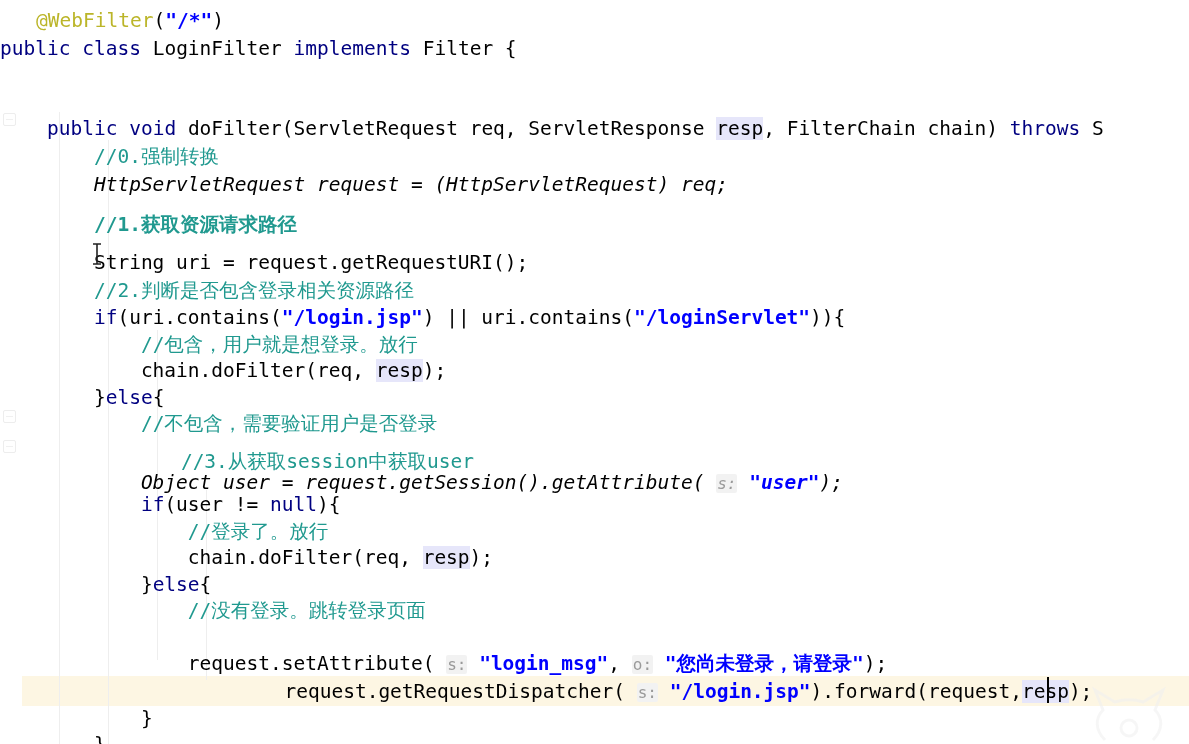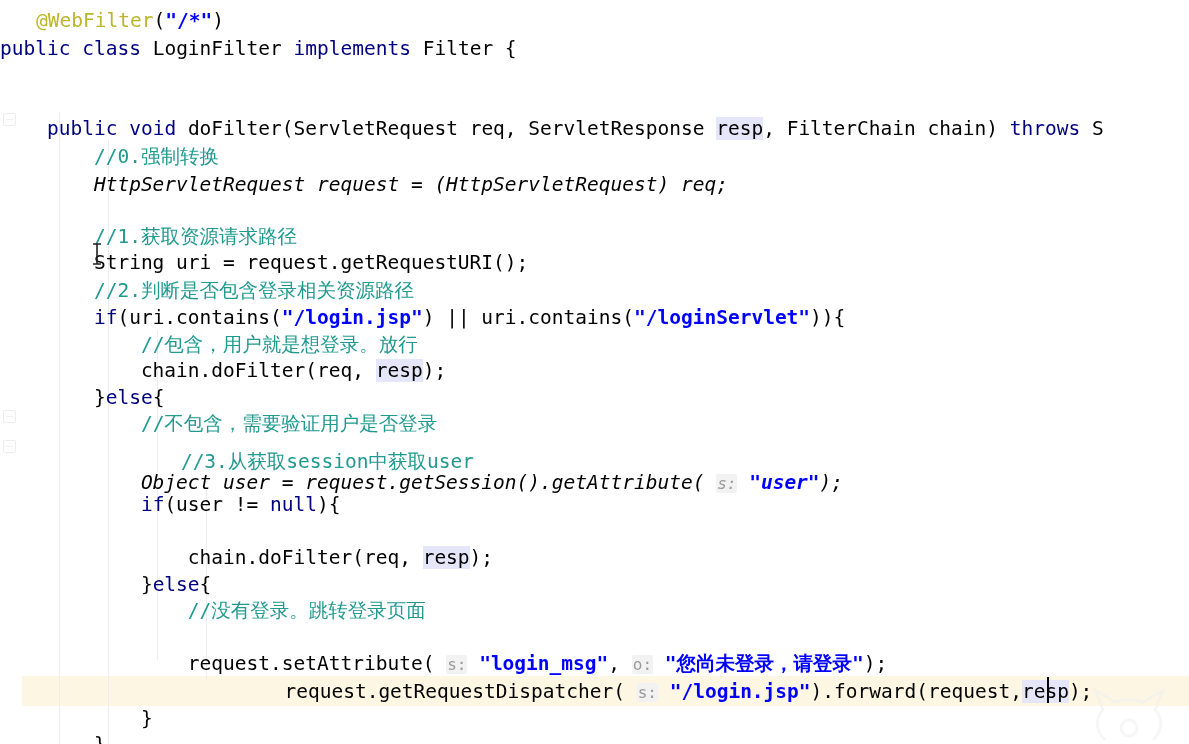--- a/index.html
+++ b/index.html
@@ -148,31 +148,32 @@
 
   <div class="code-layer">
       <div class="line" style="top: 6px;"><span class="anno">@WebFilter</span><span class="plain">(</span><span class="str">"/*"</span><span class="plain">)</span></div>
       <div class="line" style="top: 34px;"><span class="kw">public</span><span class="plain"> </span><span class="kw">class</span><span class="plain"> LoginFilter </span><span class="kw">implements</span><span class="plain"> Filter {</span></div>
       <div class="line" style="top: 62px;"></div>
       <div class="line" style="top: 90px;"></div>
       <div class="line" style="top: 114px;"><span class="plain">    </span><span class="kw">public</span><span class="plain"> </span><span class="kw">void</span><span class="plain"> doFilter(ServletRequest req, ServletResponse </span><span class="hl-ident">resp</span><span class="plain">, FilterChain chain) </span><span class="kw">throws</span><span class="plain"> S</span></div>
       <div class="line" style="top: 142px;"><span class="plain">        </span><span class="cmt">//0.强制转换</span></div>
       <div class="line" style="top: 170px; font-style: italic;"><span class="plain">        HttpServletRequest request = (HttpServletRequest) req;</span></div>
       <div class="line" style="top: 198px;"></div>
-      <div class="line" style="top: 222px;"><span class="plain">        </span><span class="cmt">//1.获取资源请求路径</span></div>
+      <div class="line" style="top: 210px; font-weight: bold;"><span class="plain">        </span><span class="cmt">//1.获取资源请求路径</span></div>
       <div class="line" style="top: 248px;"><span class="plain">        String uri = request.getRequestURI();</span></div>
       <div class="line" style="top: 276px;"><span class="plain">        </span><span class="cmt">//2.判断是否包含登录相关资源路径</span></div>
       <div class="line" style="top: 303px;"><span class="plain">        </span><span class="kw">if</span><span class="plain">(uri.contains(</span><span class="str">"/login.jsp"</span><span class="plain">) || uri.contains(</span><span class="str">"/loginServlet"</span><span class="plain">)){</span></div>
       <div class="line" style="top: 330px;"><span class="plain">            </span><span class="cmt">//包含，用户就是想登录。放行</span></div>
       <div class="line" style="top: 356px;"><span class="plain">            chain.doFilter(req, </span><span class="hl-ident">resp</span><span class="plain">);</span></div>
       <div class="line" style="top: 383px;"><span class="plain">        }</span><span class="kw">else</span><span class="plain">{</span></div>
       <div class="line" style="top: 409px;"><span class="plain">            </span><span class="cmt">//不包含，需要验证用户是否登录</span></div>
       <div class="line" style="top: 447px; padding-left: 40px;"><span class="plain">            </span><span class="cmt">//3.从获取session中获取user</span></div>
       <div class="line" style="top: 468px; font-style: italic;"><span class="plain">            Object user = request.getSession().getAttribute( </span><span class="hint">s:</span><span class="plain"> </span><span class="str">"user"</span><span class="plain">);</span></div>
       <div class="line" style="top: 490px;"><span class="plain">            </span><span class="kw">if</span><span class="plain">(user != </span><span class="kw">null</span><span class="plain">){</span></div>
+      <div class="line" style="top: 517px;"><span class="plain">                </span><span class="cmt">//登录了。放行</span></div>
       <div class="line" style="top: 543px;"><span class="plain">                chain.doFilter(req, </span><span class="hl-ident">resp</span><span class="plain">);</span></div>
       <div class="line" style="top: 570px;"><span class="plain">            }</span><span class="kw">else</span><span class="plain">{</span></div>
       <div class="line" style="top: 596px;"><span class="plain">                </span><span class="cmt">//没有登录。跳转登录页面</span></div>
       <div class="line" style="top: 623px;"></div>
       <div class="line" style="top: 649px;"><span class="plain">                request.setAttribute( </span><span class="hint">s:</span><span class="plain"> </span><span class="str">"login_msg"</span><span class="plain">, </span><span class="hint">o:</span><span class="plain"> </span><span class="str">"您尚未登录，请登录"</span><span class="plain">);</span></div>
       <div class="line" style="top: 677px; text-align: center;"><span class="plain">                request.getRequestDispatcher( </span><span class="hint">s:</span><span class="plain"> </span><span class="str">"/login.jsp"</span><span class="plain">).forward(request,</span><span class="hl-ident">resp</span><span class="plain">);</span></div>
       <div class="line" style="top: 704px;"><span class="plain">            }</span></div>
       <div class="line" style="top: 730px;"><span class="plain">        }</span></div>
     </div>
 

